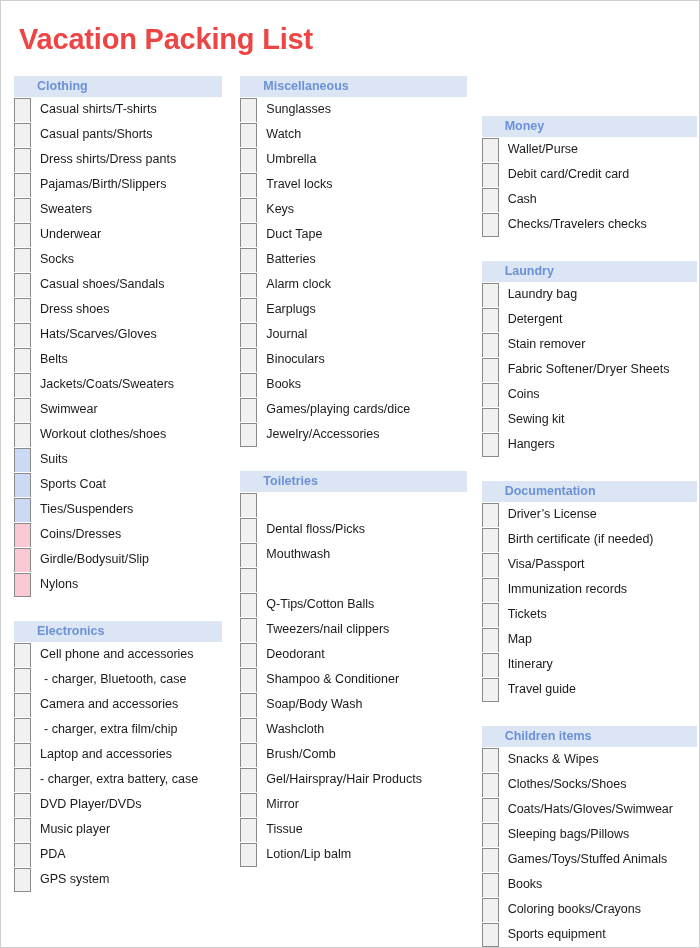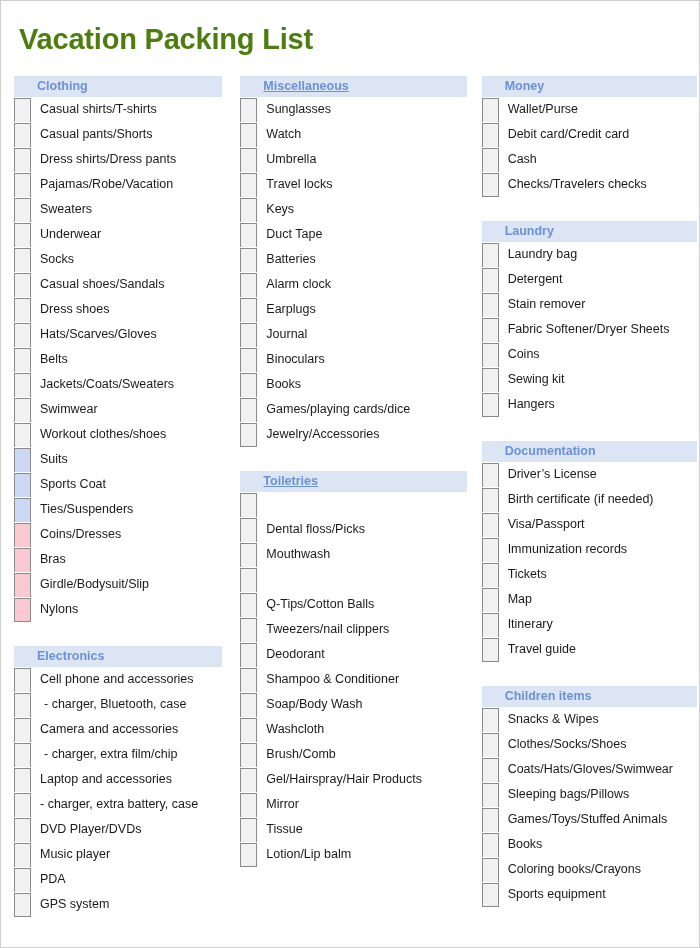--- a/index.html
+++ b/index.html
@@ -19,56 +19,56 @@
     width: 700px;
     height: 948px;
     box-sizing: border-box;
     border: 1px solid #cfcfcf;
     background: #ffffff;
     overflow: hidden;
   }
   #title {
     font-size: 29px;
     font-weight: bold;
-    color: #4d7c0f;
+    color: #ef4444;
     letter-spacing: -0.2px;
     padding: 22px 0 0 18px;
     line-height: 1.15;
     white-space: nowrap;
   }
   #columns {
     display: flex;
     align-items: flex-start;
     padding: 20px 0 0 0;
   }
   .column {
     display: flex;
     flex-direction: column;
   }
   .col-0 { width: 227px; padding-left: 13px; }
   .col-1 { width: 238px; padding-left: 0px; }
-  .col-2 { width: 218px; padding-left: 4px; }
+  .col-2 { width: 218px; padding-left: 4px; margin-top: 40px; }
 
   .section { margin-bottom: 24px; }
   .section:last-child { margin-bottom: 0; }
 
   .section-header {
     background: #dbe5f4;
     color: #6b92d6;
     font-weight: bold;
     font-size: 12.5px;
     height: 21px;
     line-height: 21px;
     padding-left: 23px;
     box-sizing: border-box;
     white-space: nowrap;
     overflow: hidden;
   }
   .col-0 .section-header { width: 208px; }
-  .col-1 .section-header { width: 227px; text-decoration: underline; }
+  .col-1 .section-header { width: 227px; }
   .col-2 .section-header { width: 215px; }
 
   .items { display: flex; flex-direction: column; text-align: right; }
 
   .item {
     display: flex;
     align-items: center;
     height: 25px;
   }
   .checkbox {
@@ -111,21 +111,21 @@
             <div class="item">
               <div class="checkbox"></div>
               <div class="item-label">Casual pants/Shorts</div>
             </div>
             <div class="item">
               <div class="checkbox"></div>
               <div class="item-label">Dress shirts/Dress pants</div>
             </div>
             <div class="item">
               <div class="checkbox"></div>
-              <div class="item-label">Pajamas/Robe/Vacation</div>
+              <div class="item-label">Pajamas/Birth/Slippers</div>
             </div>
             <div class="item">
               <div class="checkbox"></div>
               <div class="item-label">Sweaters</div>
             </div>
             <div class="item">
               <div class="checkbox"></div>
               <div class="item-label">Underwear</div>
             </div>
             <div class="item">
@@ -168,24 +168,20 @@
               <div class="checkbox blue"></div>
               <div class="item-label">Sports Coat</div>
             </div>
             <div class="item">
               <div class="checkbox blue"></div>
               <div class="item-label">Ties/Suspenders</div>
             </div>
             <div class="item">
               <div class="checkbox pink"></div>
               <div class="item-label">Coins/Dresses</div>
-            </div>
-            <div class="item">
-              <div class="checkbox pink"></div>
-              <div class="item-label">Bras</div>
             </div>
             <div class="item">
               <div class="checkbox pink"></div>
               <div class="item-label">Girdle/Bodysuit/Slip</div>
             </div>
             <div class="item">
               <div class="checkbox pink"></div>
               <div class="item-label">Nylons</div>
             </div>
           </div>

